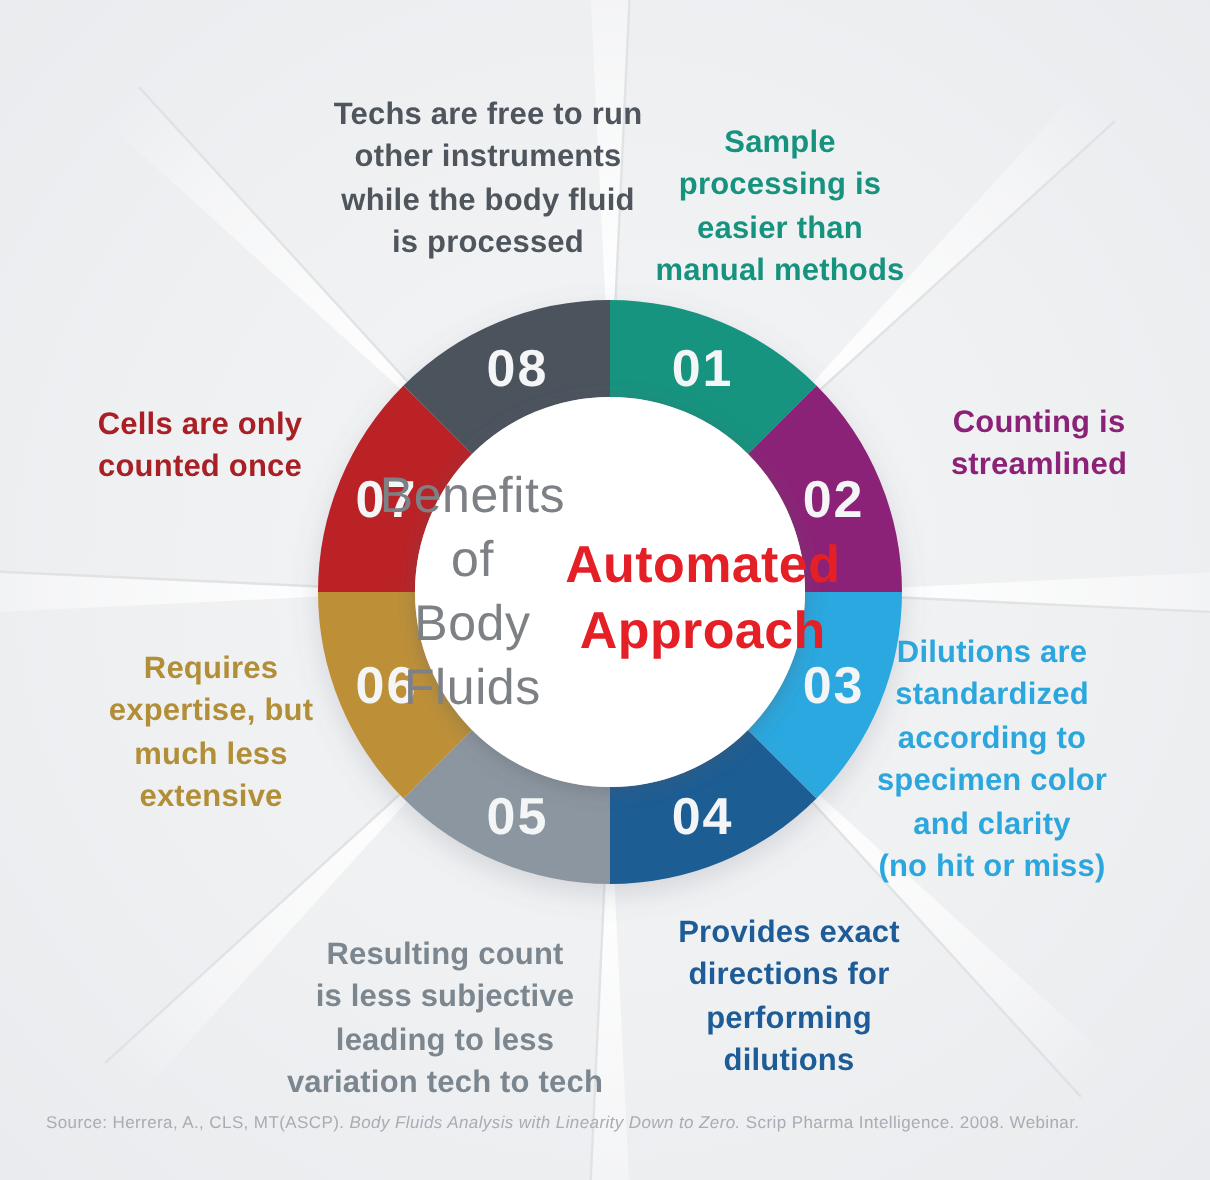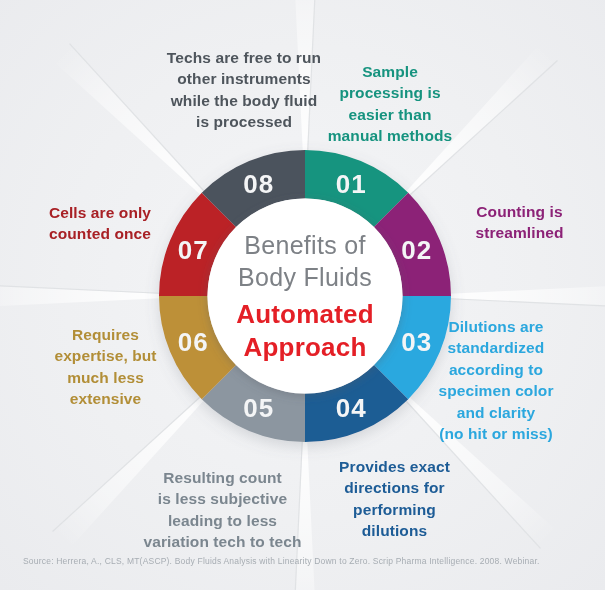--- a/index.html
+++ b/index.html
@@ -20,30 +20,30 @@
   .pos-1{left:305px;top:61px;width:170px;}
   .pos-2{left:442px;top:201px;width:155px;}
   .pos-3{left:416px;top:316px;width:160px;}
   .pos-4{left:312px;top:456px;width:165px;}
   .pos-5{left:125px;top:451px;width:195px;margin-top:16px;}
   .pos-6{left:28px;top:324px;width:155px;}
   .pos-7{left:25px;top:202px;width:150px;}
   .pos-8{left:138px;top:47px;width:212px;}
   .center-title{
     position:absolute;left:207px;top:206px;width:196px;height:180px;
-    display:flex;flex-direction:column;align-items:center;justify-content:center;
+    display:flex;flex-direction:row;align-items:center;justify-content:center;
     text-align:center;white-space:pre-line;
   }
   .title-gray{font-size:25px;line-height:1.28;font-weight:400;letter-spacing:.3px;}
   .title-red{font-size:26px;line-height:1.26;font-weight:bold;margin-top:5px;letter-spacing:.2px;}
   .source{
     position:absolute;left:23px;top:556px;width:560px;
     font-size:8.5px;letter-spacing:.2px;color:#a7adb3;
   }
-  .source .it{}
+  .source .it{font-style:italic;}
 </style>
 </head>
 <body>
 
 <div class="canvas">
 
   <svg class="wheel-svg" width="605" height="590" viewBox="0 0 605 590">
     <defs>
       <linearGradient id="rayFade" gradientUnits="userSpaceOnUse" x1="0" y1="-140" x2="0" y2="-345">
         <stop offset="0" stop-color="#ffffff" stop-opacity="0.95"></stop>

